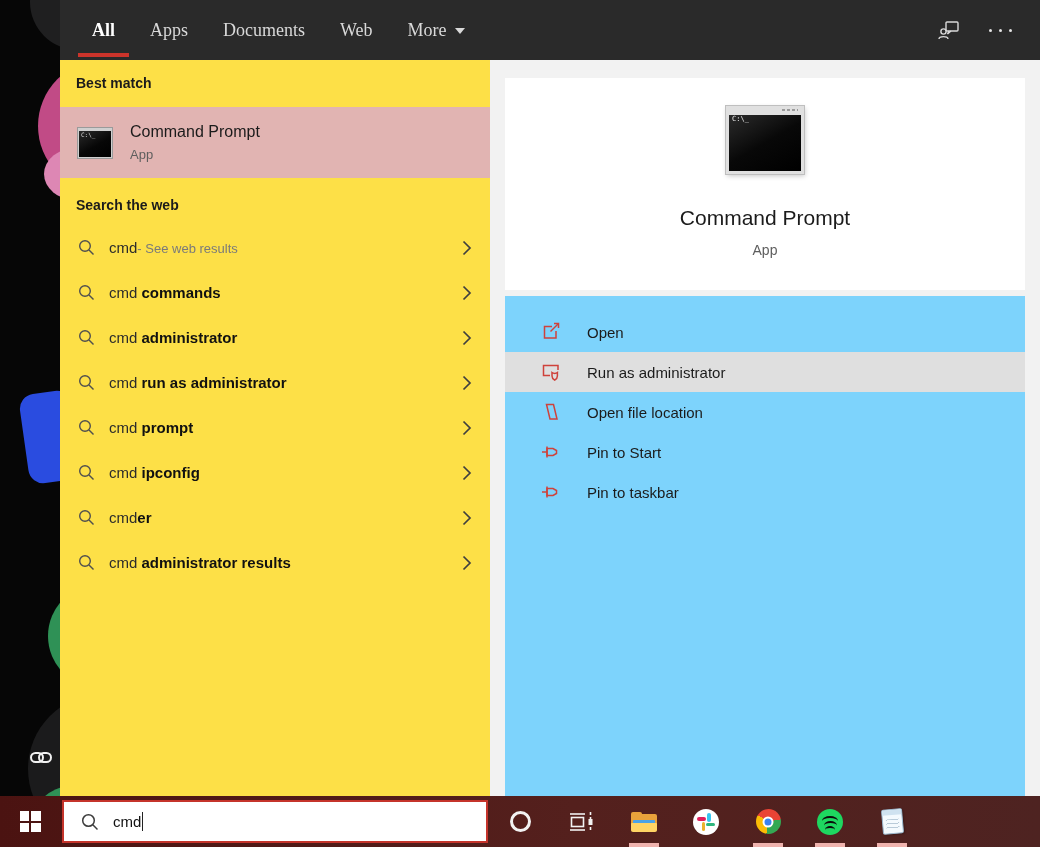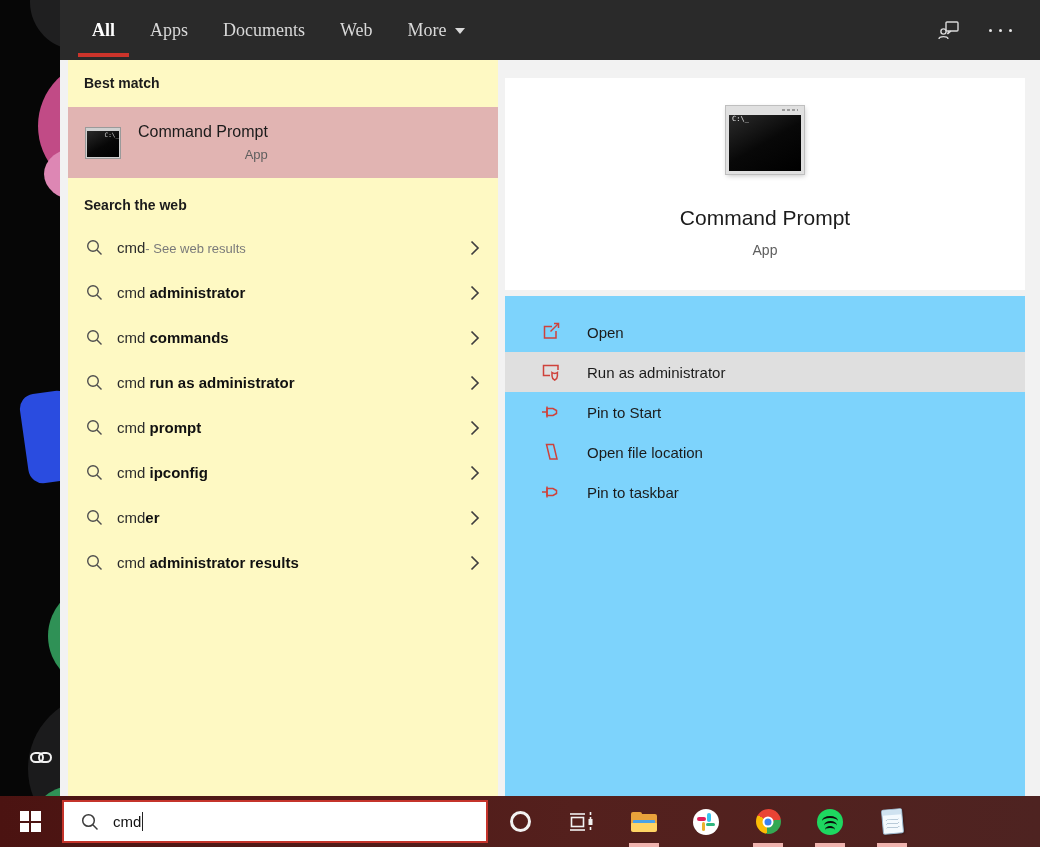--- a/index.html
+++ b/index.html
@@ -28,21 +28,21 @@
   .tabs { display:flex; gap:35px; align-items:center; }
   .tab { position:relative; font-size:18px; color:#d9d9d9; padding:22px 0; cursor:default;font-family:Liberation Serif, serif; }
   .tab.active { color:#ffffff; font-weight:700; }
   .tab.active::after { content:""; position:absolute; left:-14px; right:-14px; bottom:6px; height:4px; background:#cc342b; }
   .tab .dd-arrow { display:inline-block; margin-left:8px; width:0; height:0; border-left:5px solid transparent; border-right:5px solid transparent; border-top:6px solid #d9d9d9; vertical-align:2px; }
   .header-right { position:absolute; right:28px; top:0; height:60px; display:flex; align-items:center; gap:28px; }
   .ellipsis-dots { display:flex; gap:7px; }
   .ellipsis-dots i { width:3px; height:3px; border-radius:50%; background:#e4e4e4; }
 
   
-  .left-panel { position:absolute; left:68px; top:60px; width:430px; height:736px; background:#fef9c3; z-index:2;text-align:right; }
+  .left-panel { position:absolute; left:60px; top:60px; width:430px; height:736px; background:#fde047; z-index:2; }
   .section-heading { position:absolute; left:16px; font-size:14px; font-weight:700; color:#1b1b1b; }
   .h-best { top:15px; }
   .h-web  { top:137px; }
 
   .best-row { position:absolute; left:0; top:47px; width:430px; height:71px; background:#e1b4b2; display:flex; align-items:center; padding-left:18px; cursor:default; }
   .best-text { margin-left:18px; }
   .best-title { font-size:16px; color:#1b1b1b; }
   .best-sub { font-size:13px; color:#5e5e5e; margin-top:6px; }
 
   
@@ -192,35 +192,35 @@
           </svg>
         </span>
     </div>
     <div class="sug-row">
       <span>
           <svg width="17" height="17" viewBox="0 0 17 17" fill="none" stroke="#4f4f4f" stroke-width="1.4">
             <circle cx="7" cy="7" r="5.3"></circle>
             <line x1="11" y1="11" x2="15.5" y2="15.5"></line>
           </svg>
         </span>
+      <span class="sug-text"><span>cmd </span><b>commands</b><span class="sug-note"></span></span>
+      <span class="sug-chevron">
+          <svg width="10" height="16" viewBox="0 0 10 16" fill="none" stroke="#3f3f3f" stroke-width="1.7">
+            <path d="M1.5 1.5 L8 8 L1.5 14.5"></path>
+          </svg>
+        </span>
+    </div>
+    <div class="sug-row">
+      <span>
+          <svg width="17" height="17" viewBox="0 0 17 17" fill="none" stroke="#4f4f4f" stroke-width="1.4">
+            <circle cx="7" cy="7" r="5.3"></circle>
+            <line x1="11" y1="11" x2="15.5" y2="15.5"></line>
+          </svg>
+        </span>
       <span class="sug-text"><span>cmd </span><b>administrator</b><span class="sug-note"></span></span>
-      <span class="sug-chevron">
-          <svg width="10" height="16" viewBox="0 0 10 16" fill="none" stroke="#3f3f3f" stroke-width="1.7">
-            <path d="M1.5 1.5 L8 8 L1.5 14.5"></path>
-          </svg>
-        </span>
-    </div>
-    <div class="sug-row">
-      <span>
-          <svg width="17" height="17" viewBox="0 0 17 17" fill="none" stroke="#4f4f4f" stroke-width="1.4">
-            <circle cx="7" cy="7" r="5.3"></circle>
-            <line x1="11" y1="11" x2="15.5" y2="15.5"></line>
-          </svg>
-        </span>
-      <span class="sug-text"><span>cmd </span><b>commands</b><span class="sug-note"></span></span>
       <span class="sug-chevron">
           <svg width="10" height="16" viewBox="0 0 10 16" fill="none" stroke="#3f3f3f" stroke-width="1.7">
             <path d="M1.5 1.5 L8 8 L1.5 14.5"></path>
           </svg>
         </span>
     </div>
     <div class="sug-row">
       <span>
           <svg width="17" height="17" viewBox="0 0 17 17" fill="none" stroke="#4f4f4f" stroke-width="1.4">
             <circle cx="7" cy="7" r="5.3"></circle>
@@ -317,34 +317,34 @@
       <svg width="20" height="20" viewBox="0 0 20 20" fill="none" stroke="#cf423b" stroke-width="1.5">
         <path d="M17 8 V3.5 H2.5 V13.5 H9"></path>
         <path d="M11 10.5 c1.6 1.1 3.8 1.1 5.4 0 v3.4 c0 2.6-2.7 4.3-2.7 4.3 s-2.7-1.7-2.7-4.3 z"></path>
       </svg>
     </span>
     <span class="action-label">Run as administrator</span>
   </div>
   <div class="action-row">
     <span class="action-icon">
       <svg width="20" height="20" viewBox="0 0 20 20" fill="none" stroke="#cf423b" stroke-width="1.5">
+        <path d="M5.5 2.5 H12.5 L16 17 H9 Z"></path>
+      </svg>
+    </span>
+    <span class="action-label">Open file location</span>
+  </div>
+  <div class="action-row">
+    <span class="action-icon">
+      <svg width="20" height="20" viewBox="0 0 20 20" fill="none" stroke="#cf423b" stroke-width="1.5">
         <line x1="1" y1="10" x2="6" y2="10"></line>
         <line x1="6" y1="4.5" x2="6" y2="15.5"></line>
         <path d="M6 6.5 H12 L15.5 8.5 V11.5 L12 13.5 H6 Z"></path>
       </svg>
     </span>
     <span class="action-label">Pin to Start</span>
-  </div>
-  <div class="action-row">
-    <span class="action-icon">
-      <svg width="20" height="20" viewBox="0 0 20 20" fill="none" stroke="#cf423b" stroke-width="1.5">
-        <path d="M5.5 2.5 H12.5 L16 17 H9 Z"></path>
-      </svg>
-    </span>
-    <span class="action-label">Open file location</span>
   </div>
   <div class="action-row">
     <span class="action-icon">
       <svg width="20" height="20" viewBox="0 0 20 20" fill="none" stroke="#cf423b" stroke-width="1.5">
         <line x1="1" y1="10" x2="6" y2="10"></line>
         <line x1="6" y1="4.5" x2="6" y2="15.5"></line>
         <path d="M6 6.5 H12 L15.5 8.5 V11.5 L12 13.5 H6 Z"></path>
       </svg>
     </span>
     <span class="action-label">Pin to taskbar</span>

